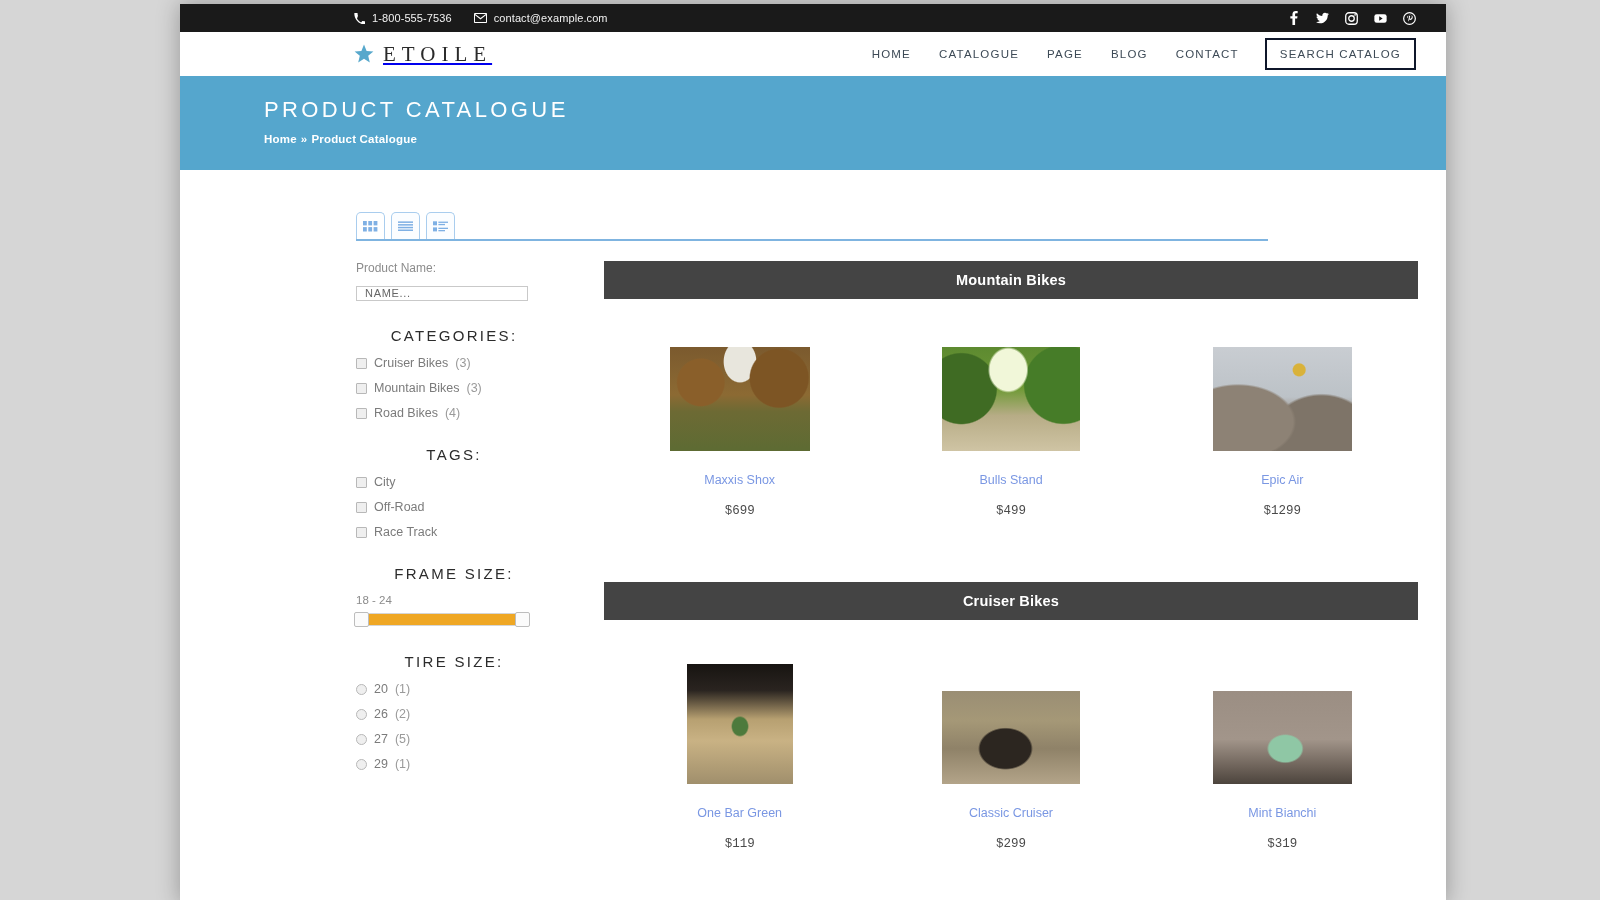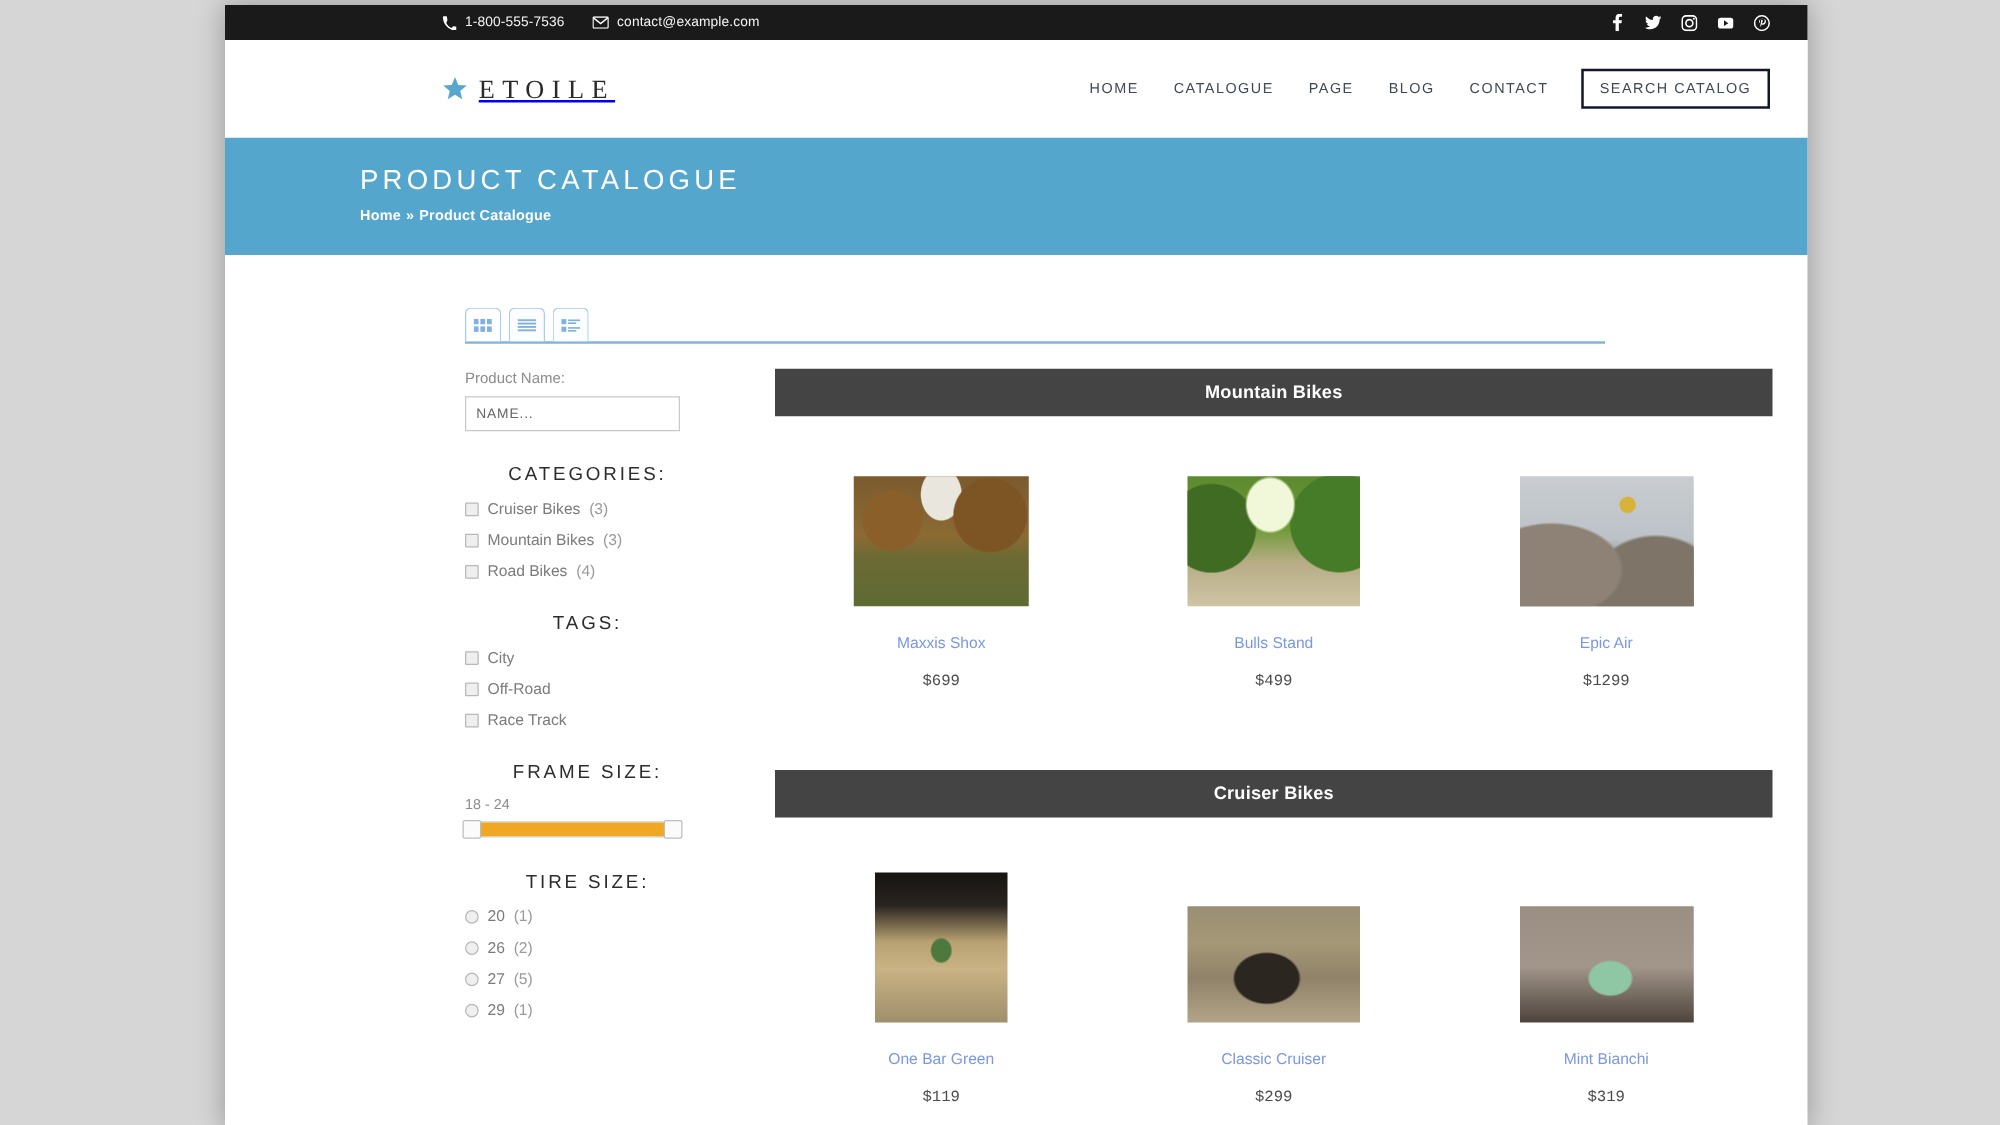--- a/index.html
+++ b/index.html
@@ -45,21 +45,21 @@
   .topbar-social {
     position: absolute;
     right: 30px;
     display: flex; align-items: center; gap: 16px;
   }
   .social-ico { display:flex; align-items:center; justify-content:center; width:13px; height:14px; }
   .social-ico svg { display:block; fill:#ffffff; }
 
   
   .header {
-    height: 78px;
+    height: 44px;
     background: #ffffff;
     display: flex;
     align-items: center;
     position: relative;
   }
   .logo {
     margin-left: 174px;
     display: flex; align-items: center; gap: 9px;
   }
   .logo-star { width: 20px; height: 20px; display:block; }
@@ -93,37 +93,37 @@
     color: #3d4a56;
     background: #fff;
     cursor: pointer;
     font-family: "Liberation Sans", sans-serif;
   }
 
   
   .banner {
     background: #55a6cd;
     height: 94px;
-    padding: 21px 0 0 108px;
+    padding: 21px 0 0 84px;
   }
   .banner-title {
     color: #ffffff;
     font-size: 22px;
     letter-spacing: 3.4px;
     font-weight: 400;
     margin: 0 0 10px 0;
     font-family: "Liberation Sans", sans-serif;
   }
   .breadcrumb { font-size: 11.5px; color: #ffffff; font-weight: bold; letter-spacing: 0.2px; }
   .breadcrumb a { color:#ffffff; text-decoration:none; }
   .breadcrumb .sep { margin: 0 4px; }
 
   
   .content {
-    padding: 42px 0 0 16px;
+    padding: 42px 0 0 0;
     position: relative;
   }
   .viewbar {
     margin-left: 176px;
     width: 912px;
     display: flex;
     align-items: flex-end;
     border-bottom: 2px solid #7fb4e0;
     padding-bottom: 0px;
     height: 29px;
@@ -149,21 +149,21 @@
 
   
   .sidebar { width: 196px; flex: 0 0 196px; }
   .side-label {
     font-size: 12px;
     color: #8c8c8c;
     margin-bottom: 8px;
     font-family: "Liberation Sans", sans-serif;
   }
   .name-input {
-    width: 172px; height: 28px;
+    width: 172px; height: 15px;
     border: 1px solid #c9c9c9;
     padding: 0 8px;
     font-size: 11px;
     letter-spacing: 0.7px;
     color: #555;
     font-family: "Liberation Sans", sans-serif;
     outline: none;
     background: #fff;
   }
   .name-input::placeholder { color: #666; }

